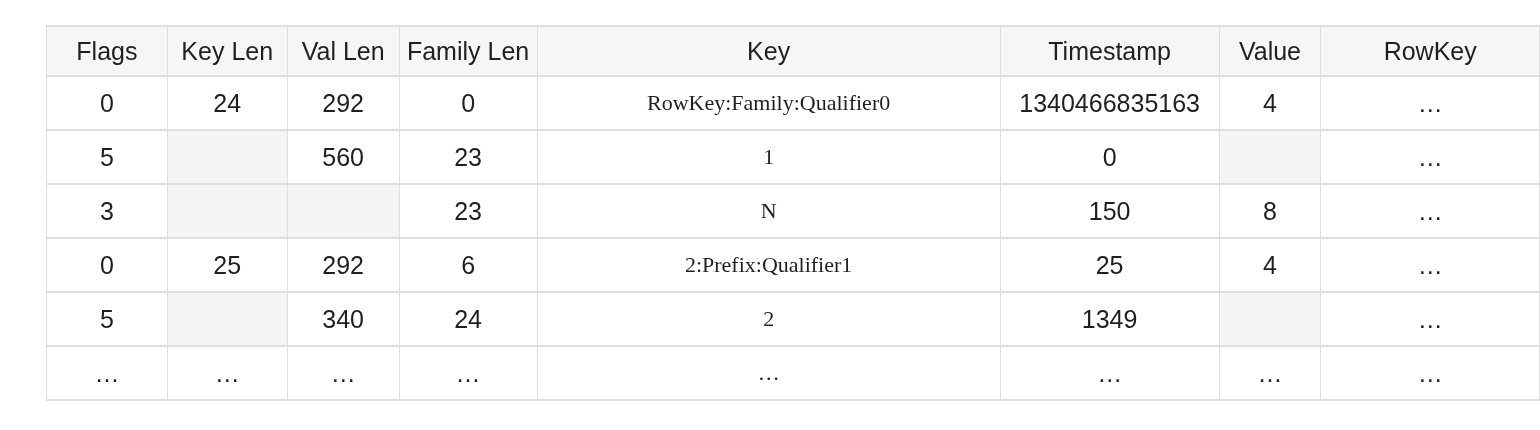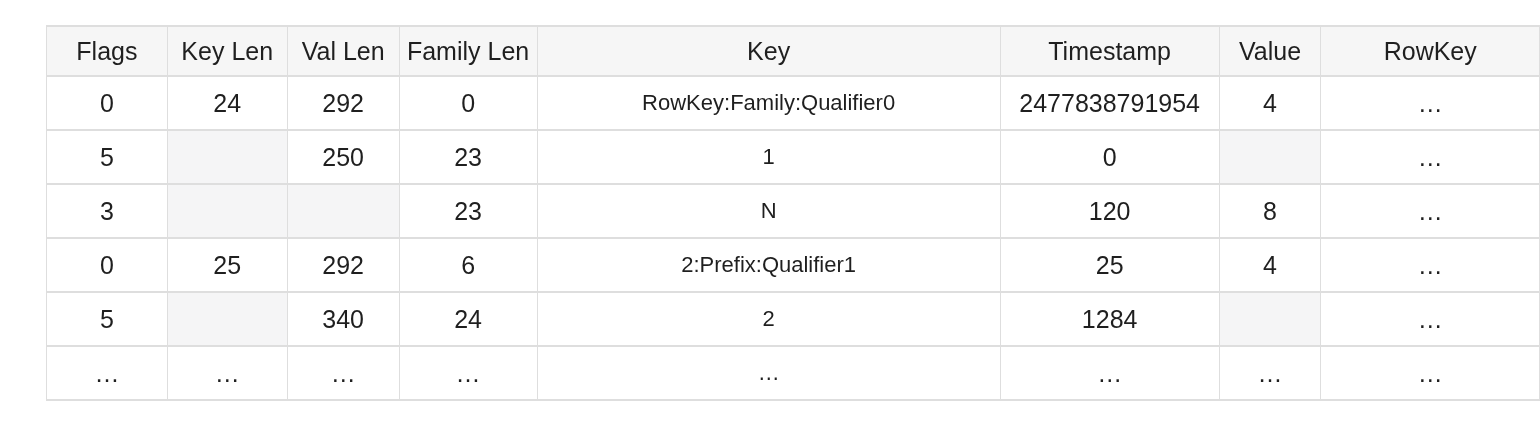--- a/index.html
+++ b/index.html
@@ -46,21 +46,21 @@
     height: 50px;
   }
   td {
     height: 54px;
     background: #ffffff;
   }
   tr:last-child td {
     border-bottom: 2px solid var(--border);
   }
   td.mono {
-    font-family: Liberation Sans, sans-serif;
+    font-family: Liberation Serif, serif;
     font-size: 22px;
   }
   td.shaded {
     background: var(--shaded-bg);
   }
 </style>
 </head>
 <body>
 
 <div class="table-wrap">
@@ -87,61 +87,61 @@
           <th>RowKey</th>
         </tr>
     </thead>
     <tbody>
         <tr>
           <td>0</td>
           <td>24</td>
           <td>292</td>
           <td>0</td>
           <td class="mono">RowKey:Family:Qualifier0</td>
-          <td>2477838791954</td>
+          <td>1340466835163</td>
           <td>4</td>
           <td>…</td>
         </tr>
         <tr>
           <td>5</td>
           <td class="shaded"></td>
-          <td>250</td>
+          <td>560</td>
           <td>23</td>
           <td class="mono">1</td>
           <td>0</td>
           <td class="shaded"></td>
           <td>…</td>
         </tr>
         <tr>
           <td>3</td>
           <td class="shaded"></td>
           <td class="shaded"></td>
           <td>23</td>
           <td class="mono">N</td>
-          <td>120</td>
+          <td>150</td>
           <td>8</td>
           <td>…</td>
         </tr>
         <tr>
           <td>0</td>
           <td>25</td>
           <td>292</td>
           <td>6</td>
           <td class="mono">2:Prefix:Qualifier1</td>
           <td>25</td>
           <td>4</td>
           <td>…</td>
         </tr>
         <tr>
           <td>5</td>
           <td class="shaded"></td>
           <td>340</td>
           <td>24</td>
           <td class="mono">2</td>
-          <td>1284</td>
+          <td>1349</td>
           <td class="shaded"></td>
           <td>…</td>
         </tr>
         <tr>
           <td>…</td>
           <td>…</td>
           <td>…</td>
           <td>…</td>
           <td class="mono">…</td>
           <td>…</td>

